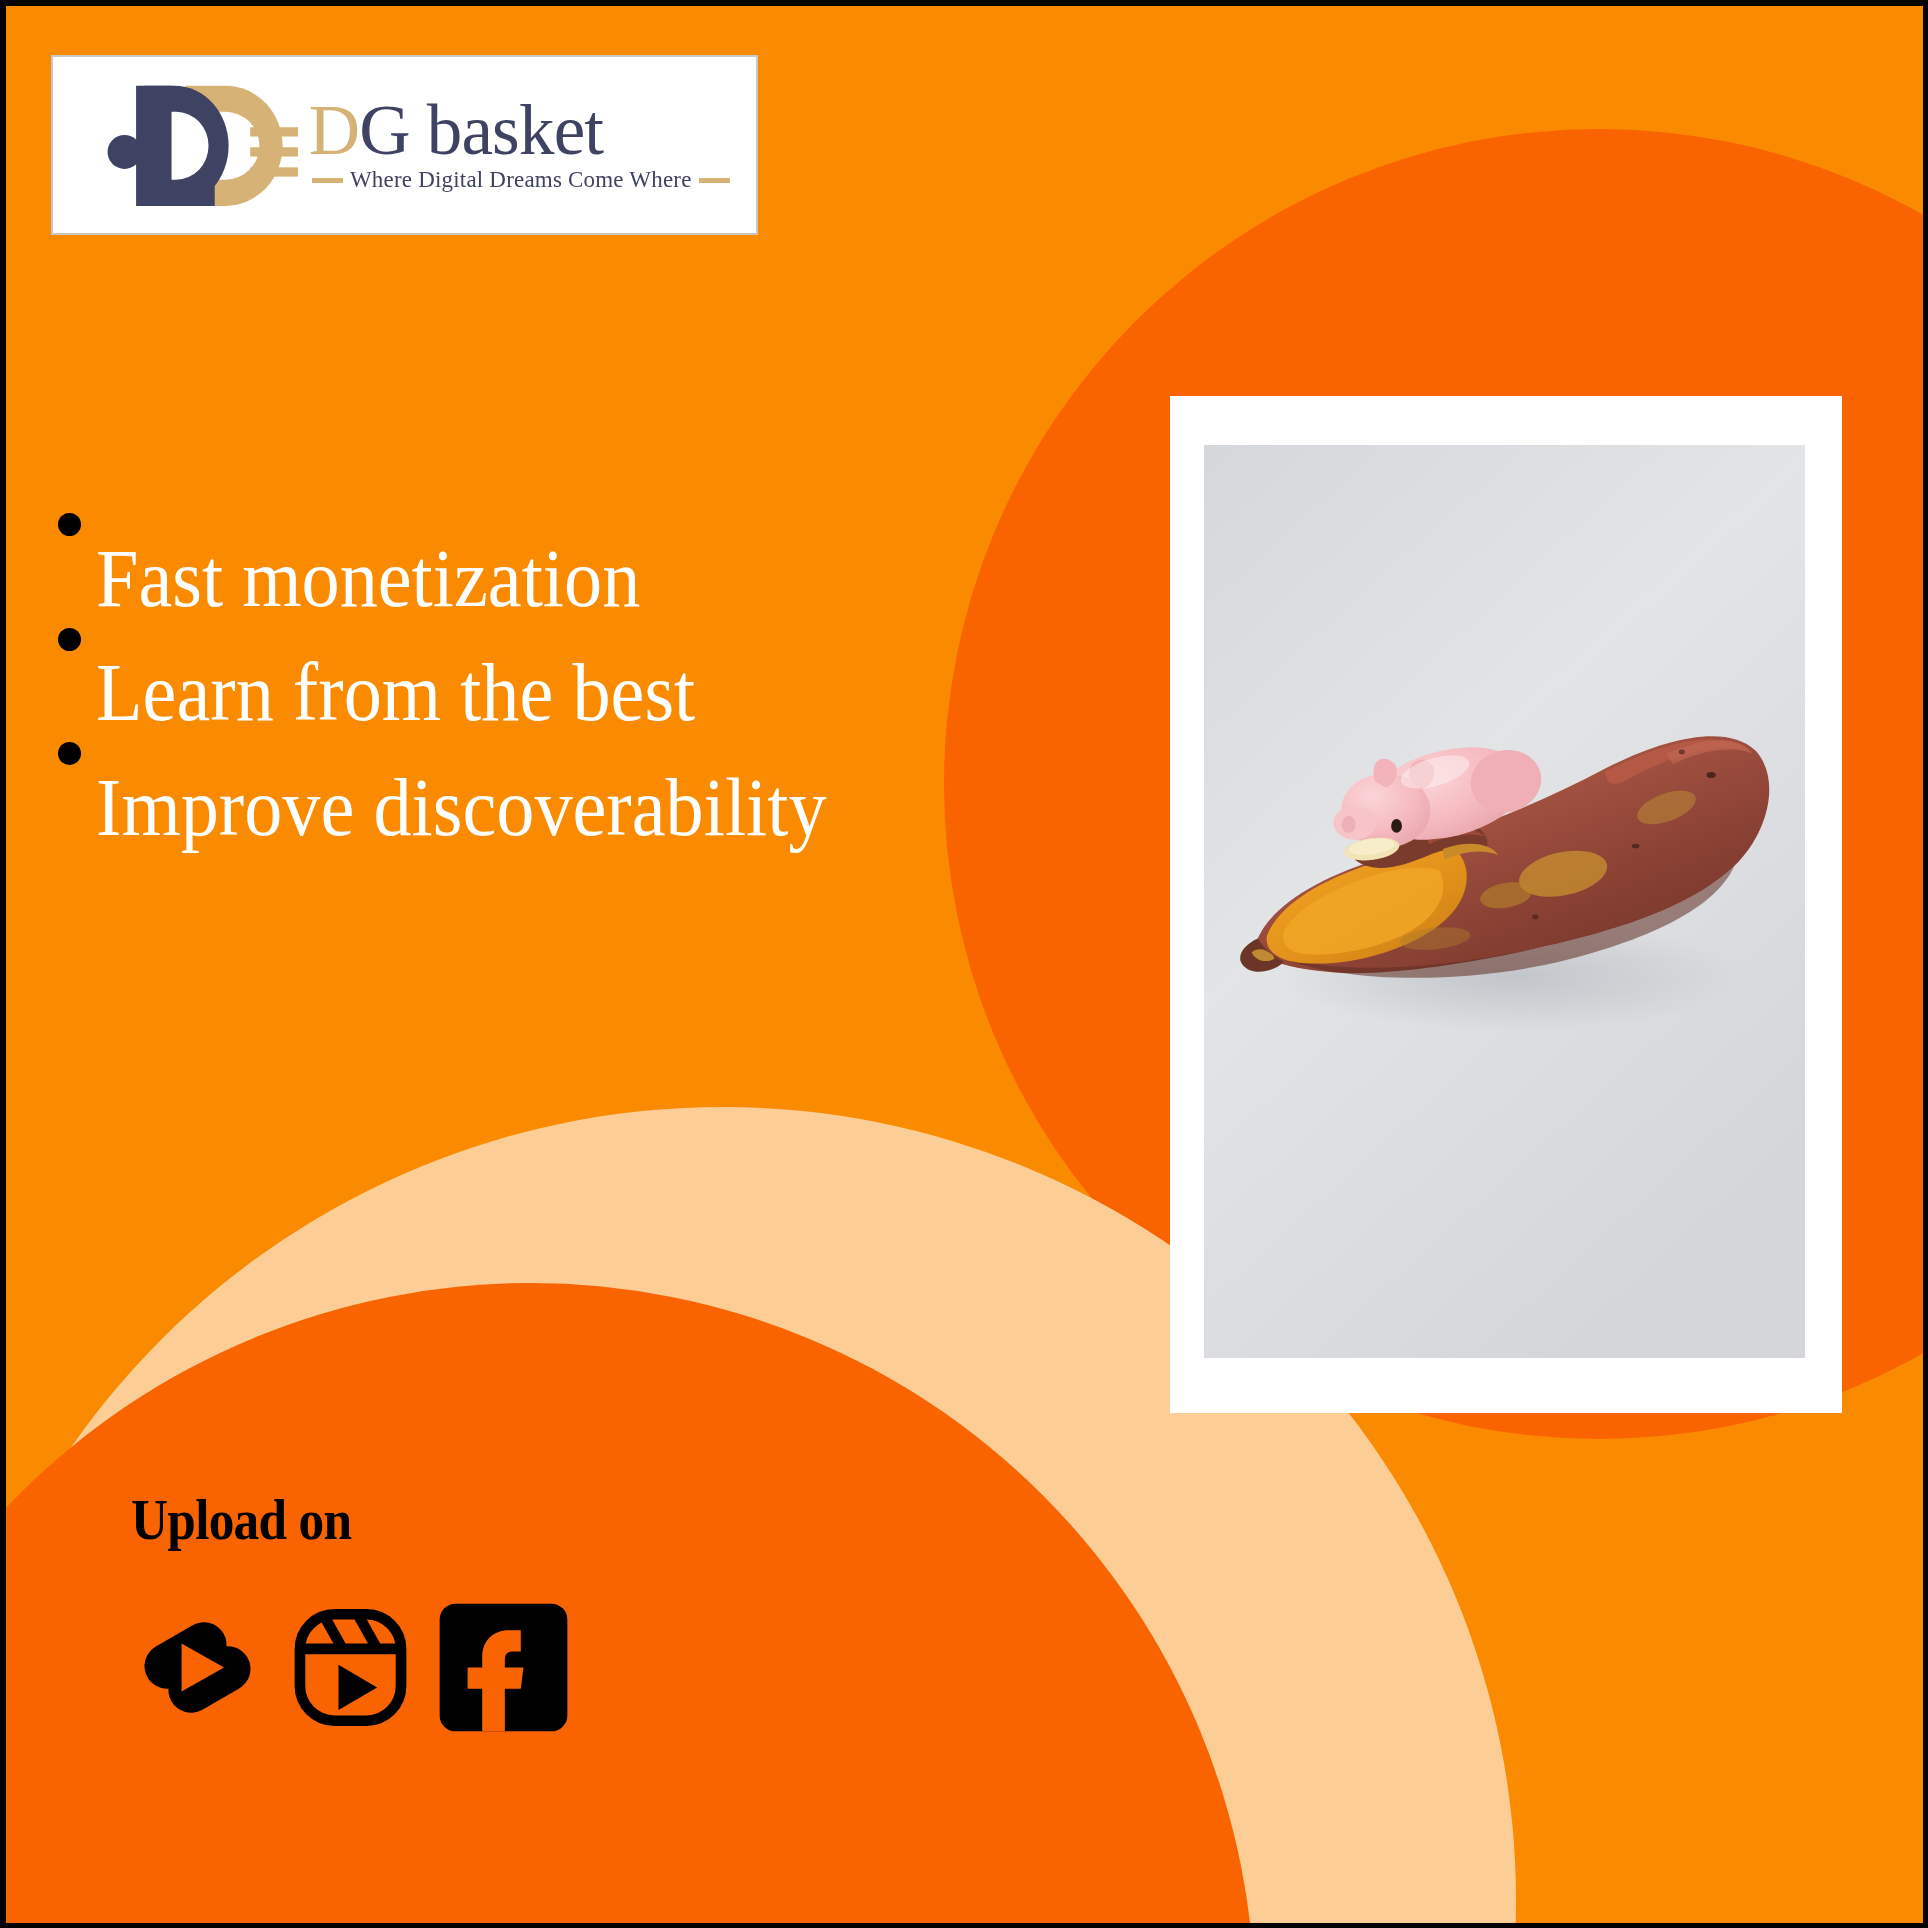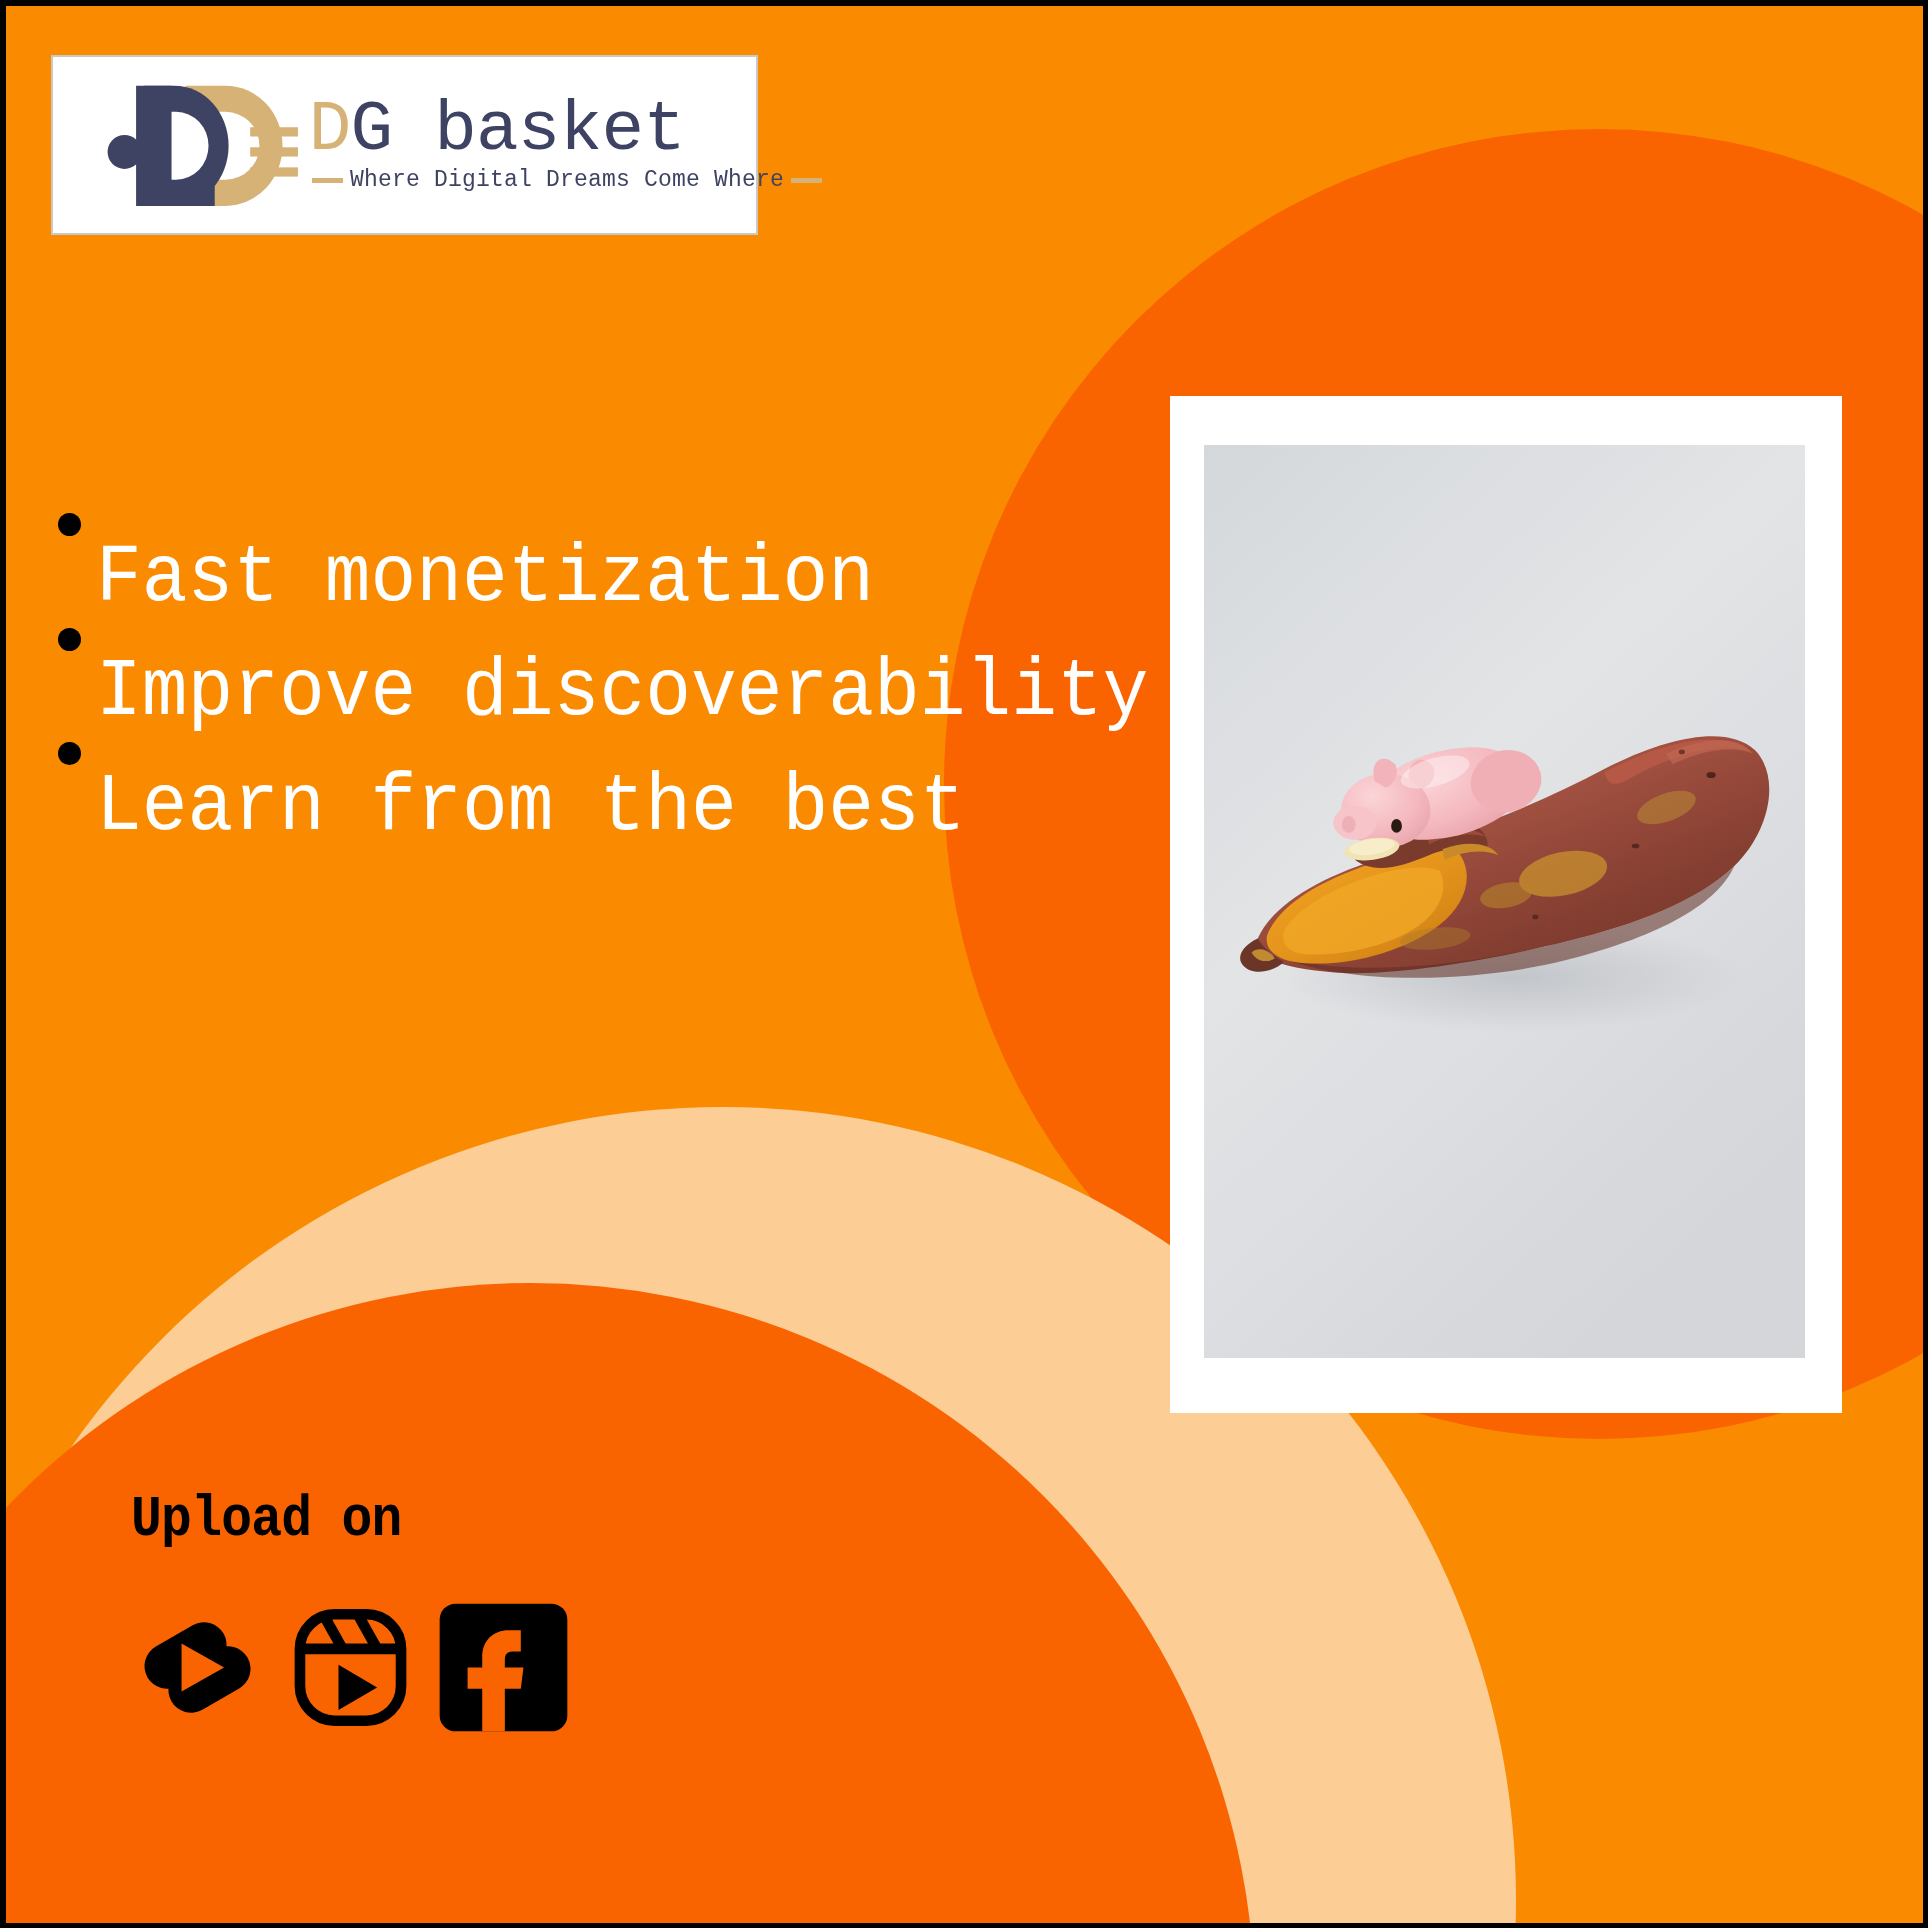--- a/index.html
+++ b/index.html
@@ -9,21 +9,21 @@
   }
   * { box-sizing: border-box; }
 
   .poster {
     position: relative;
     width: 1929px;
     height: 1929px;
     overflow: hidden;
     background: #FA8B00;
     border: 6.2px solid #000000;
-    font-family: Liberation Mono, monospace;
+    font-family: Liberation Serif, serif;
   }
 
   
   .bg-layer {
     position: absolute;
     inset: 0;
     overflow: hidden;
     z-index: 0;
   }
   .shape-dark-circle-right {
@@ -240,25 +240,25 @@
     </div>
   </div>
 
   <ul class="bullet-list">
     <li class="bullet-item">
       <span class="bullet-dot"></span>
       <span class="bullet-text">Fast monetization</span>
     </li>
     <li class="bullet-item">
       <span class="bullet-dot"></span>
-      <span class="bullet-text">Improve discoverability</span>
+      <span class="bullet-text">Learn from the best</span>
     </li>
     <li class="bullet-item">
       <span class="bullet-dot"></span>
-      <span class="bullet-text">Learn from the best</span>
+      <span class="bullet-text">Improve discoverability</span>
     </li>
   </ul>
 
   <div class="photo-frame">
     <div class="photo">
       <svg viewBox="0 0 780 1184" preserveAspectRatio="xMidYMid slice" xmlns="http://www.w3.org/2000/svg">
         <defs>
           <linearGradient id="bgGrad" x1="0" y1="0" x2="0.6" y2="1">
             <stop offset="0%" stop-color="#d5d8db"></stop>
             <stop offset="45%" stop-color="#e2e4e6"></stop>

